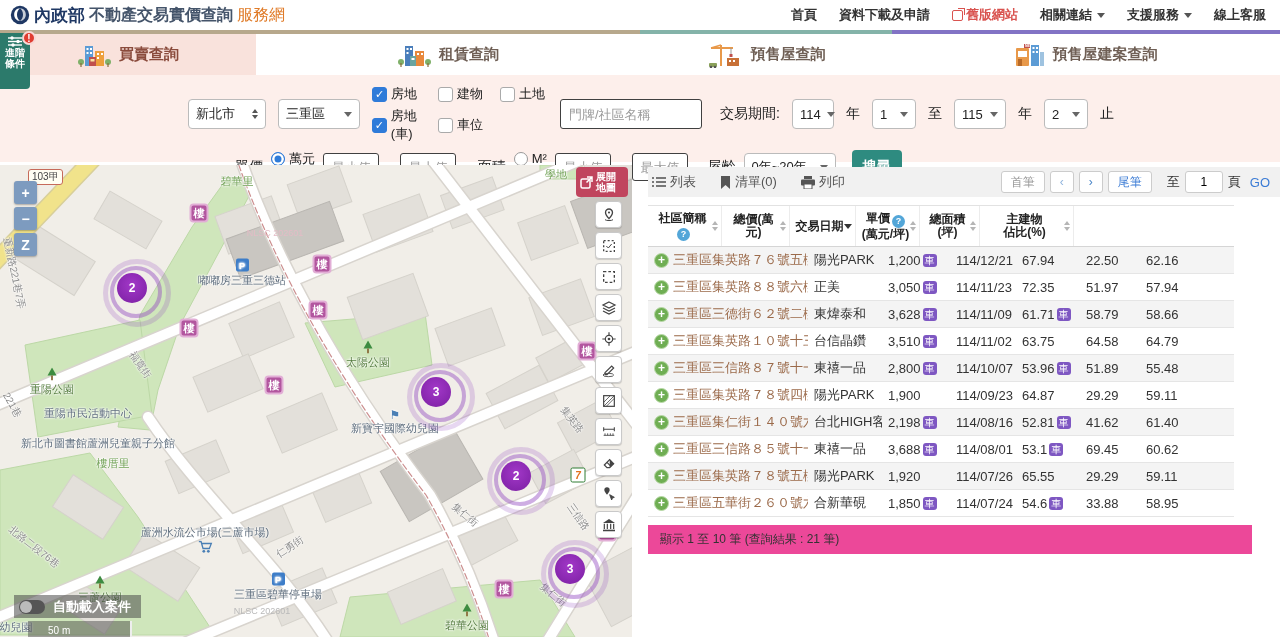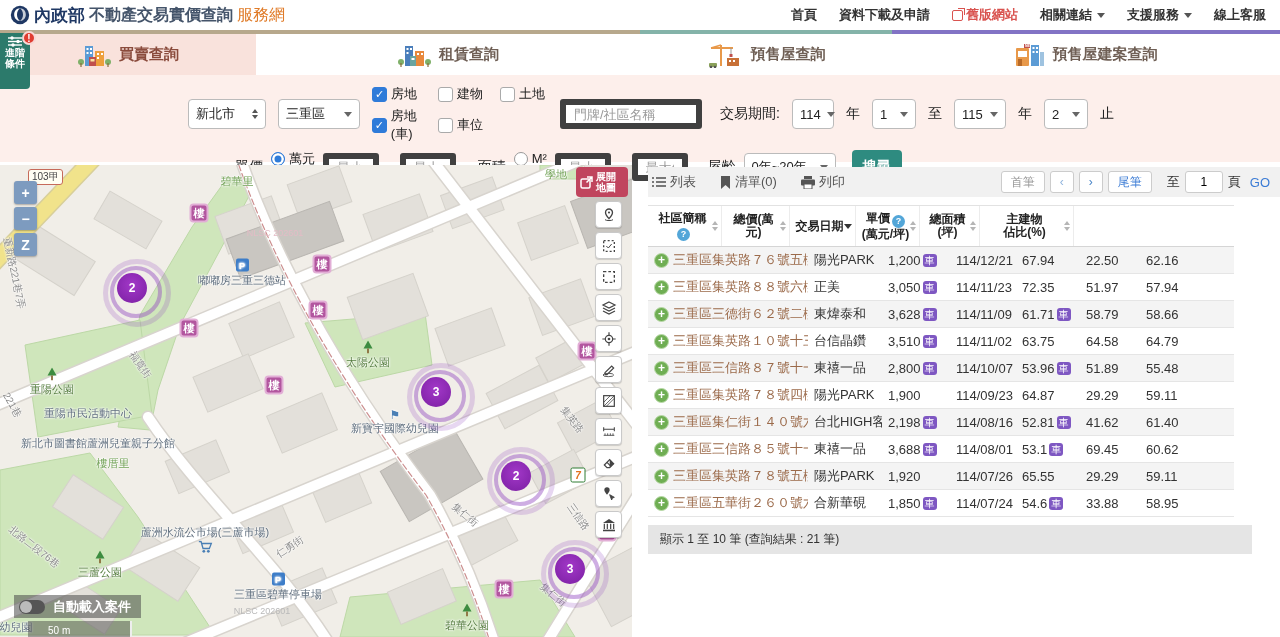--- a/index.html
+++ b/index.html
@@ -34,21 +34,21 @@
   .sel{background:#fff;border:1px solid #bbb;border-radius:4px;height:30px;display:inline-flex;align-items:center;justify-content:space-between;padding:0 7px;font-size:13px;color:#222;cursor:pointer;}
   .sel .ar{width:0;height:0;border-left:4px solid transparent;border-right:4px solid transparent;border-top:5px solid #666;margin-left:6px;}
   .sel .updn{display:flex;flex-direction:column;gap:2px;margin-left:6px;}
   .sel .updn i{width:0;height:0;border-left:3.5px solid transparent;border-right:3.5px solid transparent;}
   .sel .updn .u{border-bottom:4px solid #555;} .sel .updn .d{border-top:4px solid #555;}
   .checkgrid{display:grid;grid-template-columns:66px 62px 48px;row-gap:4px;font-size:13px;color:#222;}
   .ck{display:flex;align-items:center;gap:4px;cursor:pointer;}
   .cb{width:15px;height:15px;border-radius:3px;border:1px solid #aaa;background:#fff;display:inline-flex;align-items:center;justify-content:center;font-size:11px;color:#fff;}
   .cb.on{background:#2f7bd9;border-color:#2f7bd9;}
   .cb.on:before{content:"✓";}
-  .txtin{height:30px;border:6px solid #404040;border-radius:3px;background:#fff;padding:0 8px;font-size:13px;color:#333;}
+  .txtin{height:30px;border:1px solid #404040;border-radius:3px;background:#fff;padding:0 8px;font-size:13px;color:#333;}
   .txtin::placeholder{color:#999;}
   .flab{font-size:14px;color:#222;}
   .radstack{display:flex;flex-direction:column;gap:2px;font-size:13px;color:#222;}
   .rd{display:flex;align-items:center;gap:4px;cursor:pointer;line-height:14px;}
   .rb{width:14px;height:14px;border-radius:50%;border:1px solid #999;background:#fff;}
   .rb.on{border:1px solid #2f7bd9;background:#2f7bd9;box-shadow:inset 0 0 0 2.5px #fff;}
   .minmax{width:56px;height:28px;}
   .searchbtn{width:50px;height:34px;background:#2e8b80;color:#fff;border:none;border-radius:4px;font-size:14px;font-weight:bold;margin-left:8px;cursor:pointer;}
   
   .content{display:flex;height:475px;padding-top:3px;}
@@ -98,21 +98,21 @@
   .sort i{width:0;height:0;border-left:3.5px solid transparent;border-right:3.5px solid transparent;}
   .sort .u{border-bottom:4px solid #b5b5b5;} .sort .d{border-top:4px solid #b5b5b5;}
   .sort.desc .d{border-top-color:#333;border-top-width:5px;border-left-width:4px;border-right-width:4px;}
   .help{display:inline-flex;width:13px;height:13px;border-radius:50%;background:#53a6d8;color:#fff;font-size:9px;font-weight:bold;align-items:center;justify-content:center;margin-left:2px;vertical-align:-2px;cursor:pointer;}
   .trow{display:flex;height:27px;border-bottom:1px solid #e5e5e5;background:#fff;align-items:center;}
   .trow.odd{background:#f4f4f4;}
   .td{padding:0 4px 0 6px;font-size:13px;color:#333;display:flex;align-items:center;overflow:hidden;white-space:nowrap;}
   .td.addr{color:#9b6a4a;}
   .plus{width:15px;height:15px;flex:none;border-radius:50%;background:#6fae53;border:1.5px solid #b9d9a8;color:#fff;font-size:12px;line-height:12px;font-weight:bold;display:inline-flex;align-items:center;justify-content:center;margin-right:4px;cursor:pointer;}
   .car{display:inline-flex;background:#7e57c2;color:#fff;font-size:10px;border-radius:3px;padding:1px 2px;margin-left:2px;line-height:11px;}
-  .tfoot{margin-top:8px;width:604px;background:#e5e5e5;font-size:12px;color:#333;padding:6px 0 6px 12px;}
+  .tfoot{margin-top:8px;width:604px;background:#ec4899;font-size:12px;color:#333;padding:6px 0 6px 12px;}
   .c1{width:160px;} .c2{width:74px;} .c3{width:68px;} .c4{width:66px;} .c5{width:64px;} .c6{width:60px;} .c7{width:94px;}
 </style>
 </head>
 <body>
 
 <div class="topbar">
   <div class="brand">
     <svg class="logo" viewBox="0 0 24 24">
       <circle cx="12" cy="12" r="11" fill="#1f3864"></circle>
       <path d="M12 4c-4 0-7 3.4-7 7.6 0 4 3 7.4 7 7.4-2.3-1.7-3.6-4.3-3.6-7.4C8.4 8.4 9.8 5.8 12 4z" fill="#fff"></path>
@@ -514,21 +514,21 @@
           </svg>
           <span>重陽公園</span>
         </div>
         <div class="mlabel park" style="left: 368px; top: 190px;">
           <svg width="10" height="13">
             <polygon points="5,0 9.5,8 0.5,8" fill="#3d8c40"></polygon>
             <rect x="4.1" y="8" width="1.8" height="5" fill="#8a6d3b"></rect>
           </svg>
           <span>太陽公園</span>
         </div>
-        <div class="mlabel park" style="left: 100px; top: 400px;">
+        <div class="mlabel park" style="left: 100px; top: 425px;">
           <svg width="10" height="13">
             <polygon points="5,0 9.5,8 0.5,8" fill="#3d8c40"></polygon>
             <rect x="4.1" y="8" width="1.8" height="5" fill="#8a6d3b"></rect>
           </svg>
           <span>三蘆公園</span>
         </div>
         <div class="mlabel park" style="left: 467px; top: 453px;">
           <svg width="10" height="13">
             <polygon points="5,0 9.5,8 0.5,8" fill="#3d8c40"></polygon>
             <rect x="4.1" y="8" width="1.8" height="5" fill="#8a6d3b"></rect>

